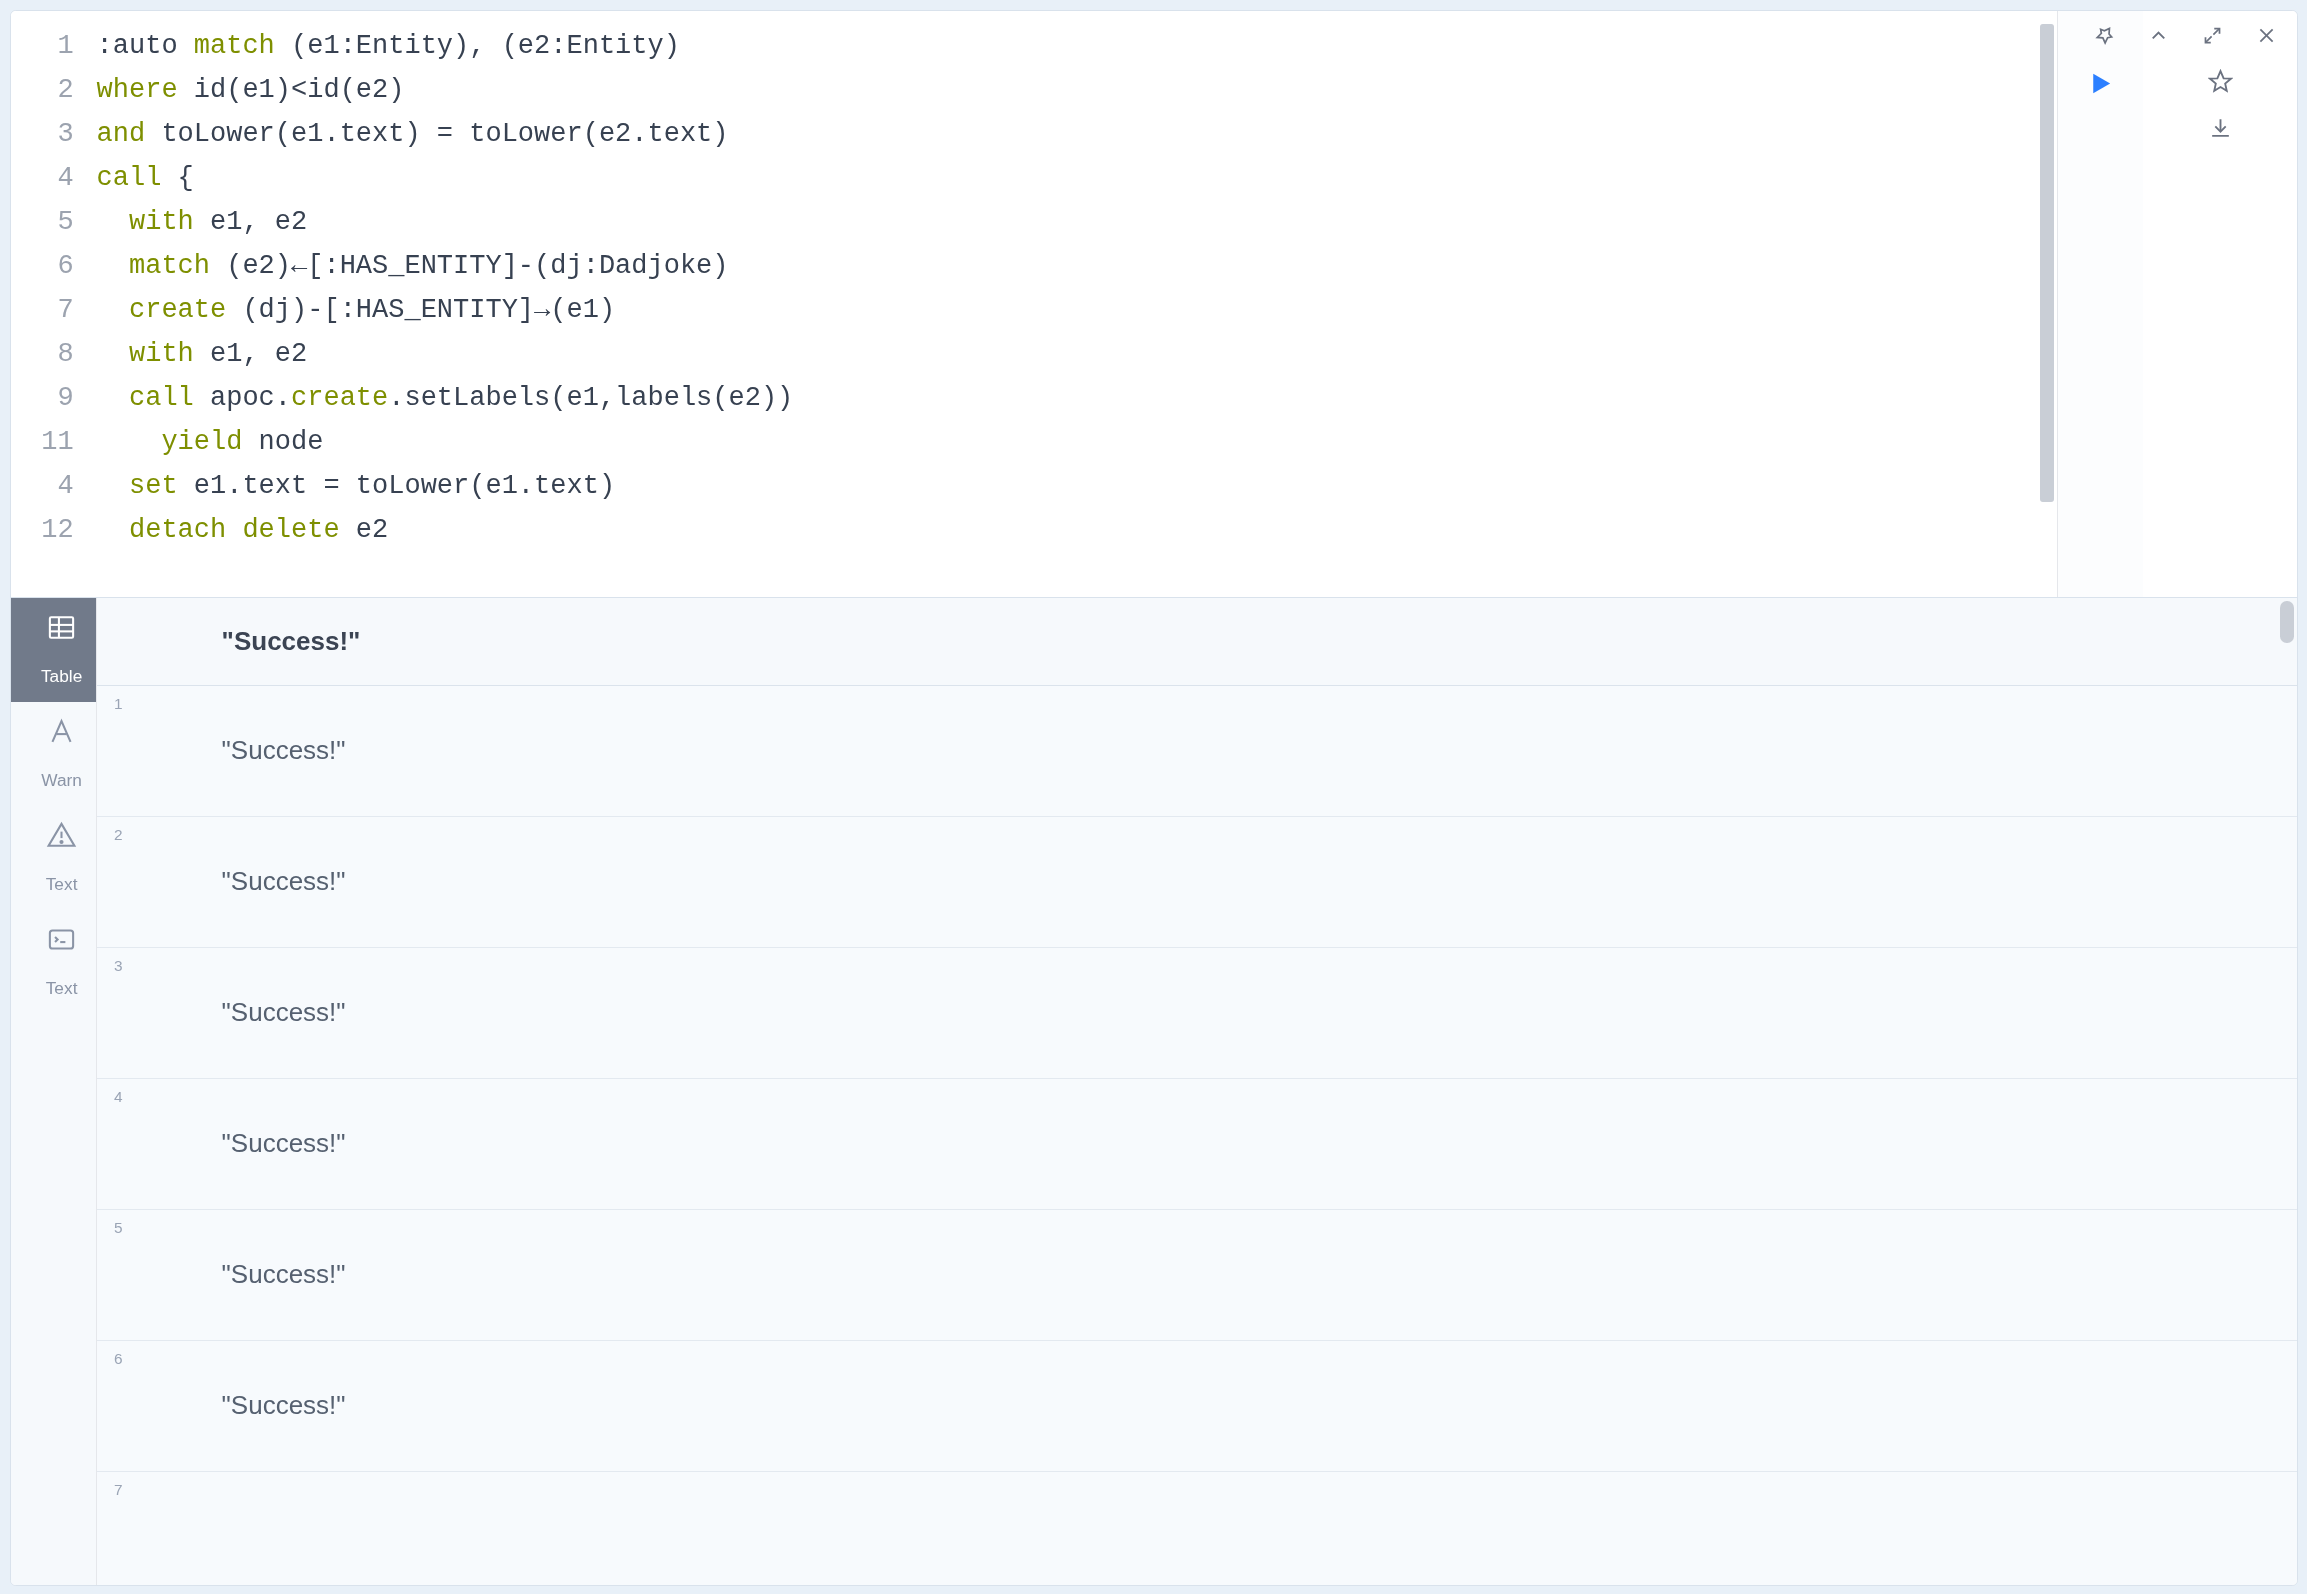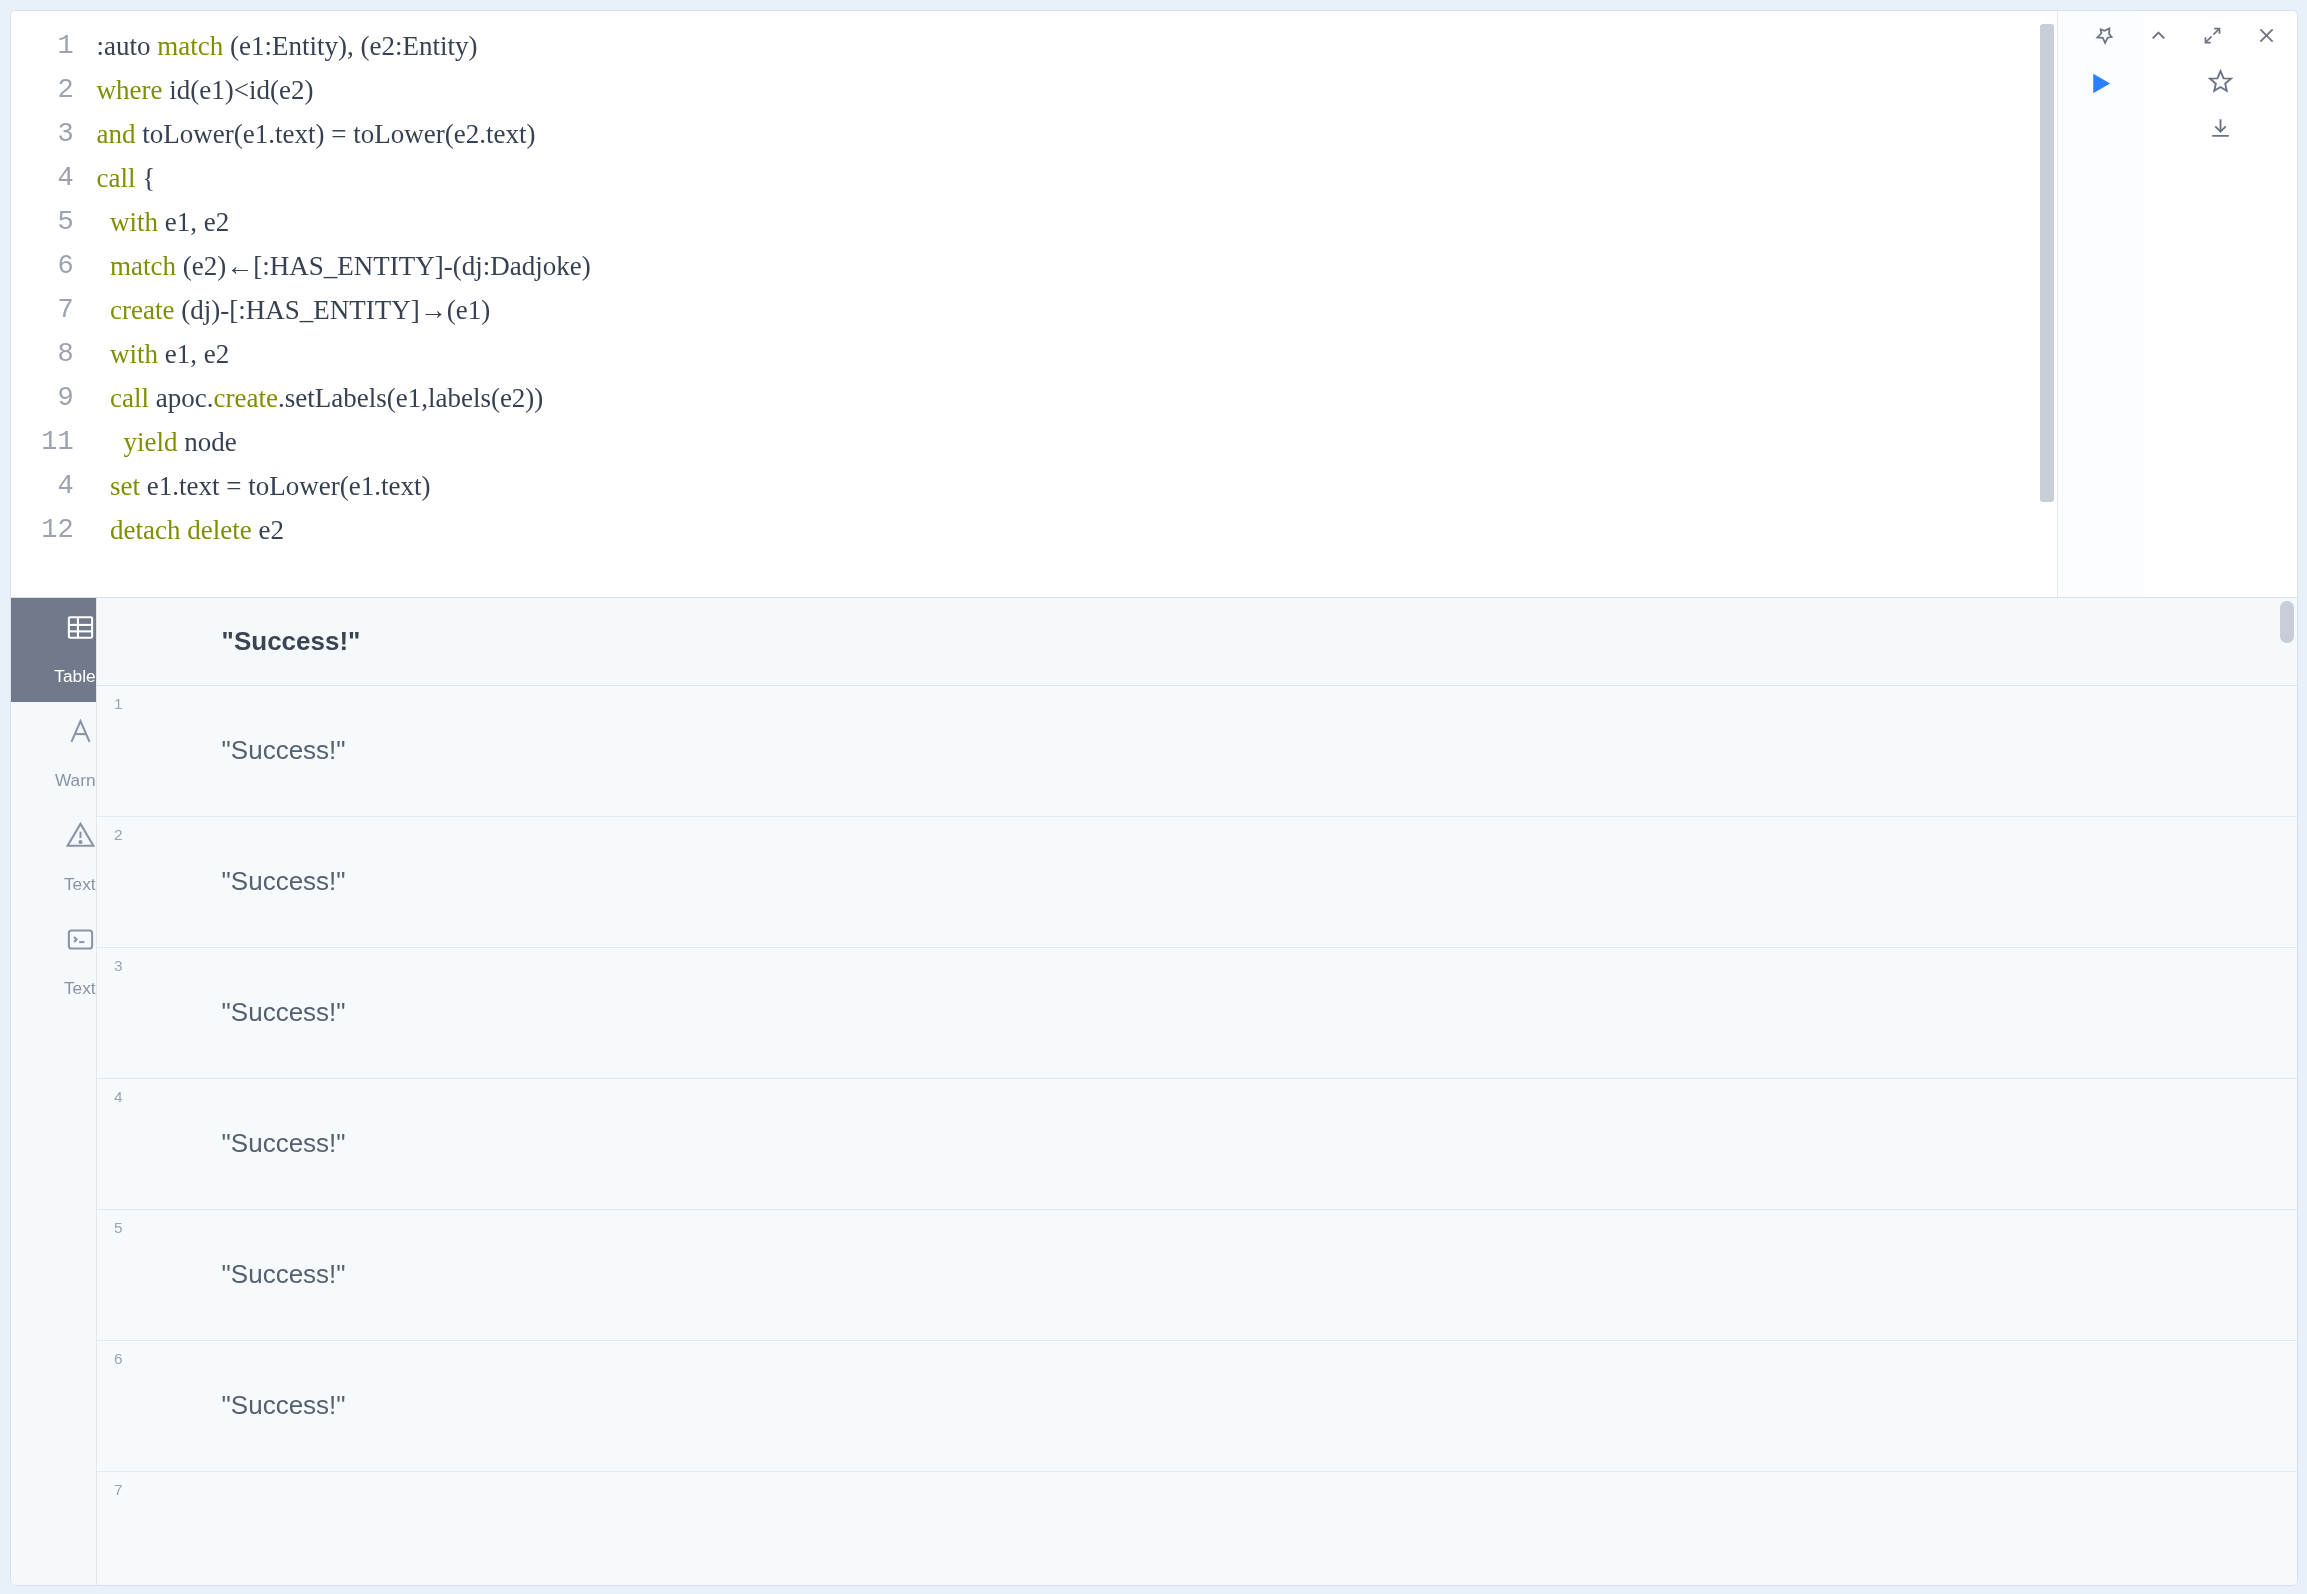--- a/index.html
+++ b/index.html
@@ -54,21 +54,21 @@
   overflow: hidden;
 }
 .gutter {
   width: 86px;
   text-align: right;
   padding-right: 23px;
   color: #9ca3af;
   user-select: none;
 }
 .gutter div { height: 44px; }
-.code-lines { flex: 1; white-space: pre; font-family: Liberation Serif, serif; }
+.code-lines { flex: 1; white-space: pre; }
 .code-lines .ln { height: 44px; }
 .kw { color: #7e8f00; } 
 .punc, .plain { color: #374151; }
 .editor-scrollbar {
   position: absolute;
   right: 3.8px;
   top: 13.4px;
   width: 13.4px;
   height: 478px;
   background: #c9ced6;
@@ -104,21 +104,21 @@
   width: 86px;
   background: #f6f9fc;
   display: flex;
   flex-direction: column;
   border-right: 1px solid #e5e7eb;
 }
 .view-tab {
   height: 104px;
   display: flex;
   flex-direction: column;
-  align-items: flex-end;
+  align-items: center;
   justify-content: center;
   gap: 23px;
   color: #8a94a6;
   font-size: 17.3px;
   cursor: pointer;
   padding-left: 17px;
 }
 .view-tab.active { background: #717a8a; color: #fff; }
 .view-tab svg { width: 31px; height: 31px; }
 .table-area {

